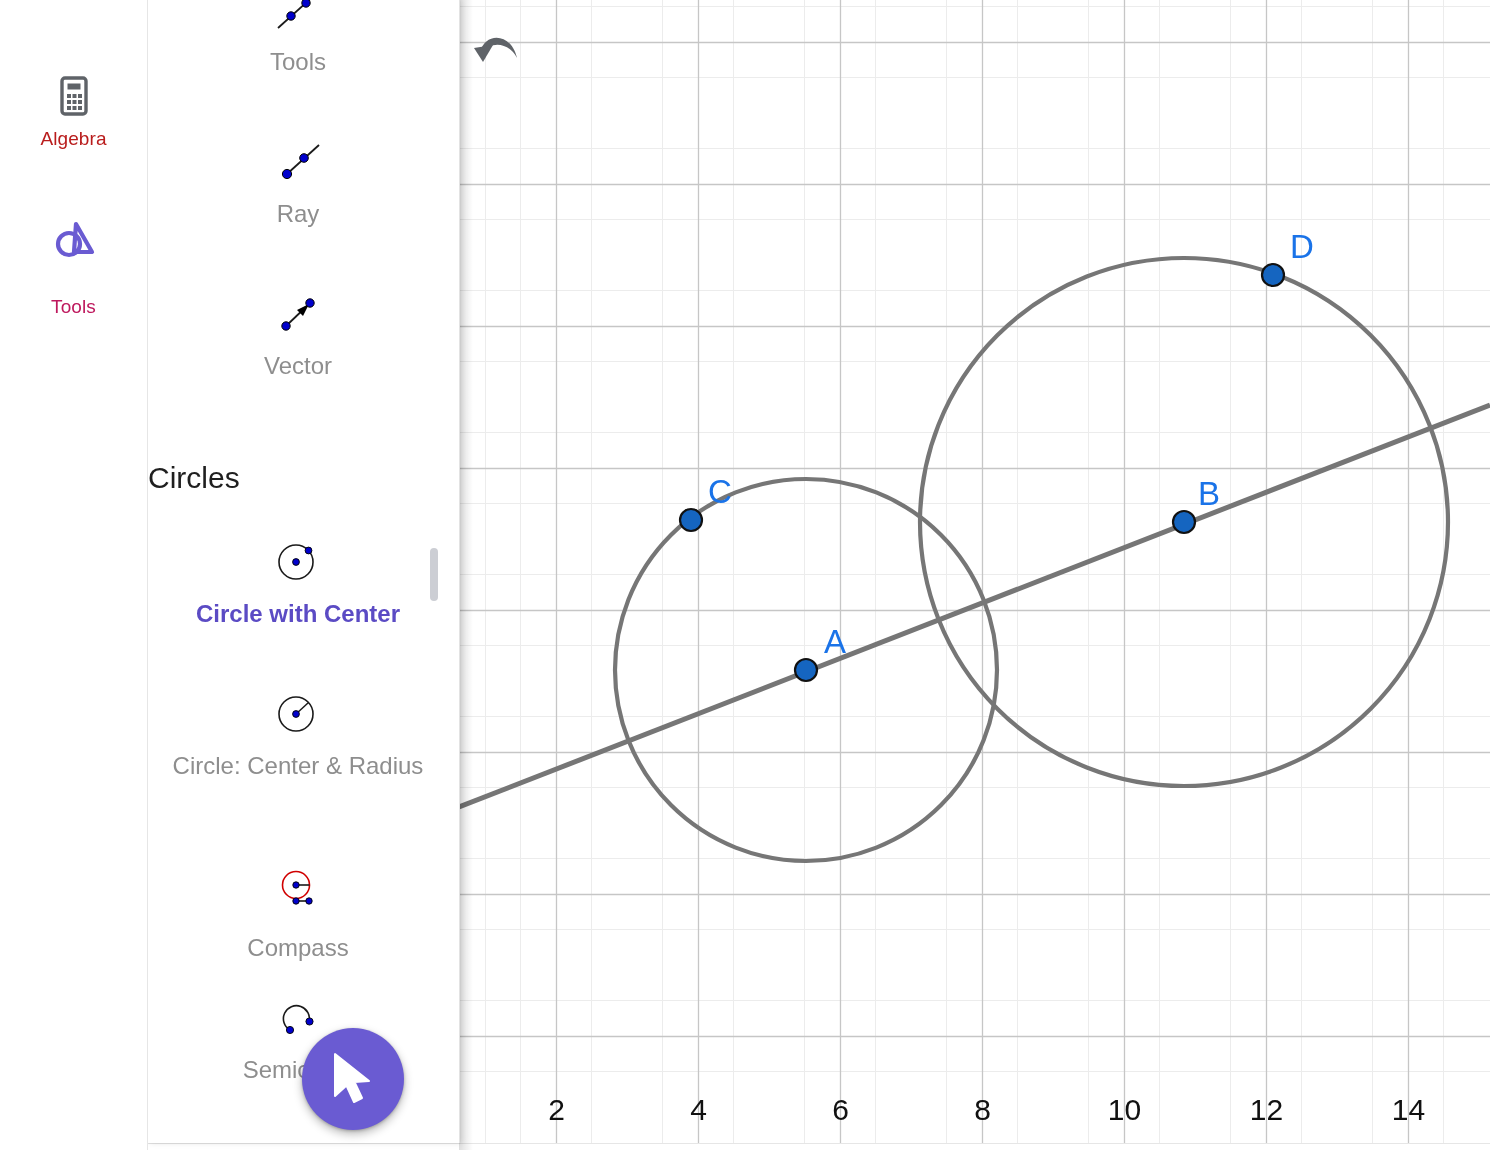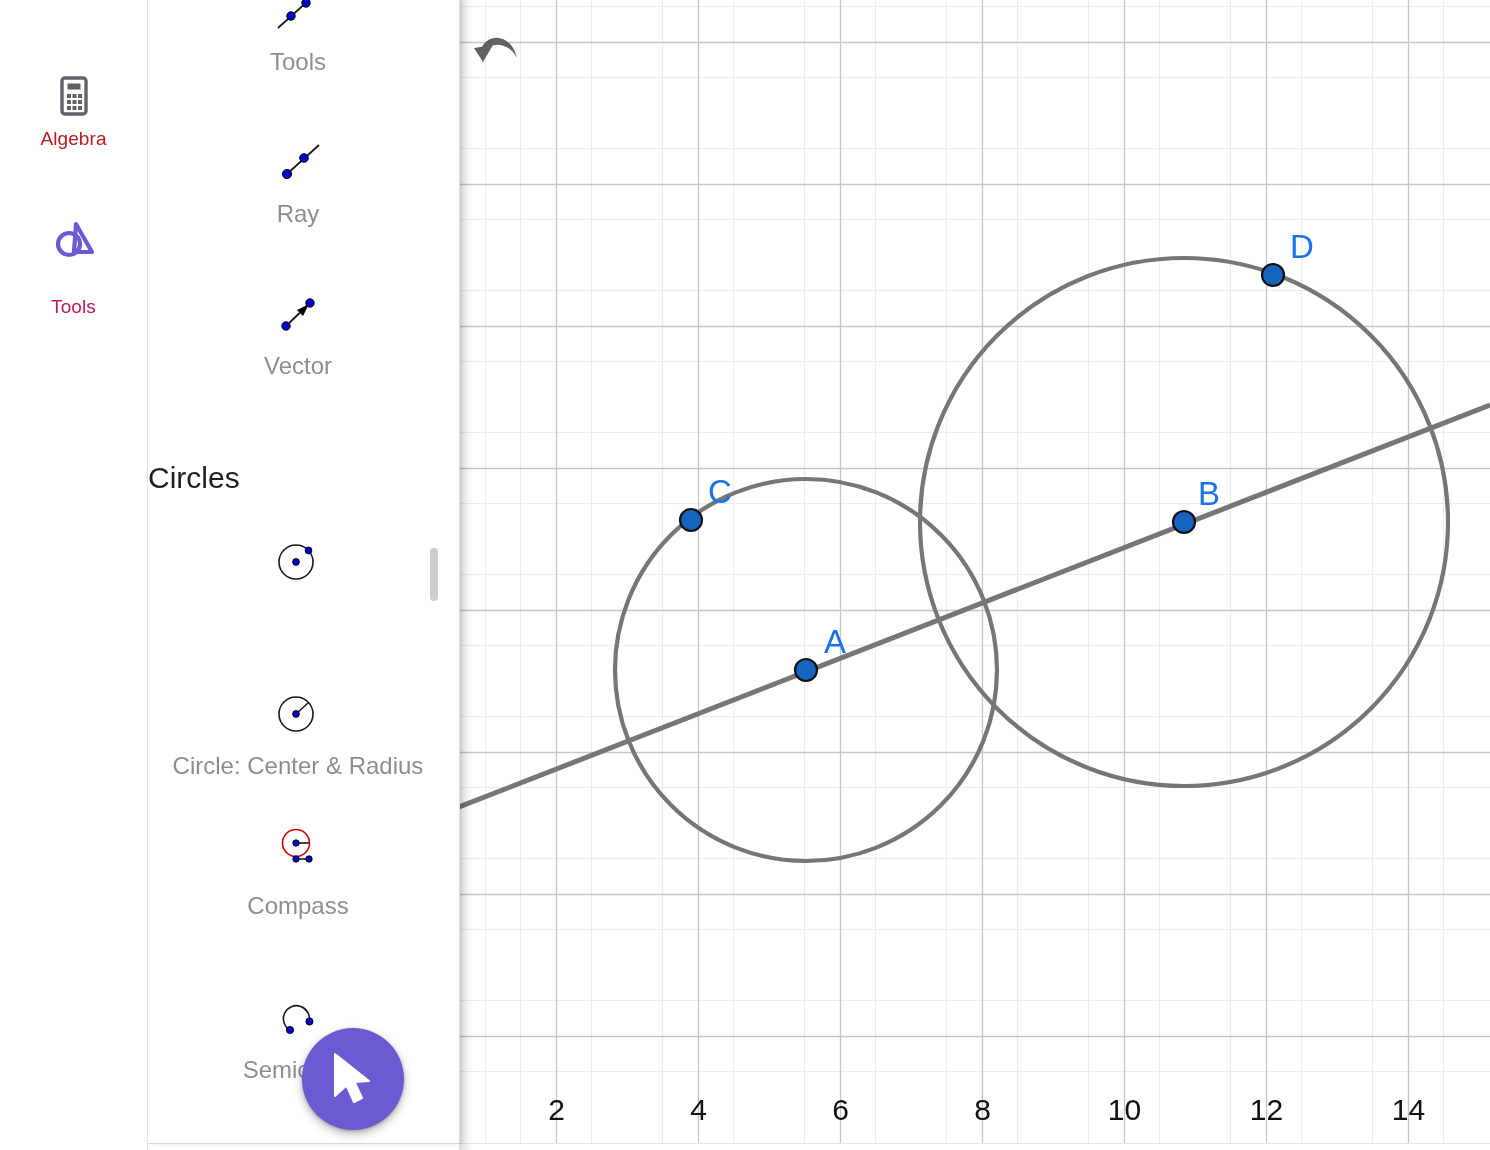--- a/index.html
+++ b/index.html
@@ -242,34 +242,35 @@
       <div class="section-title" style="top:461px;">Circles</div>
 
       <div class="tool-entry" style="top:530px;">
         <span class="tool-glyph">
           <svg width="64" height="64" viewBox="0 0 64 64">
             <circle cx="30" cy="32" r="17" fill="none" stroke="#1a1a1a" stroke-width="1.6"></circle>
             <circle cx="30" cy="32" r="3.4" fill="#0000cc" stroke="#000" stroke-width="0.9"></circle>
             <circle cx="42.5" cy="20.5" r="3.4" fill="#0000cc" stroke="#000" stroke-width="0.9"></circle>
           </svg>
         </span>
+        <span class="tool-label selected">Circle with Center</span>
       </div>
 
       <div class="tool-entry" style="top:682px;">
         <span class="tool-glyph">
           <svg width="64" height="64" viewBox="0 0 64 64">
             <circle cx="30" cy="32" r="17" fill="none" stroke="#1a1a1a" stroke-width="1.6"></circle>
             <line x1="30" y1="32" x2="42.5" y2="20.5" stroke="#1a1a1a" stroke-width="1.5"></line>
             <circle cx="30" cy="32" r="3.4" fill="#0000cc" stroke="#000" stroke-width="0.9"></circle>
           </svg>
         </span>
         <span class="tool-label">Circle: Center &amp; Radius</span>
       </div>
 
-      <div class="tool-entry" style="top:822px;">
+      <div class="tool-entry" style="top:864px;">
         <span class="tool-glyph">
           <svg width="64" height="64" viewBox="0 0 64 64">
             <circle cx="30" cy="21" r="13.5" fill="none" stroke="#d00000" stroke-width="1.6"></circle>
             <line x1="30" y1="21" x2="43.5" y2="21" stroke="#1a1a1a" stroke-width="1.6"></line>
             <circle cx="30" cy="21" r="3.2" fill="#0000cc" stroke="#000" stroke-width="0.9"></circle>
             <line x1="30" y1="37" x2="43" y2="37" stroke="#1a1a1a" stroke-width="1.6"></line>
             <circle cx="30" cy="37" r="3.2" fill="#0000cc" stroke="#000" stroke-width="0.9"></circle>
             <circle cx="43" cy="37" r="3.2" fill="#0000cc" stroke="#000" stroke-width="0.9"></circle>
           </svg>
         </span>

